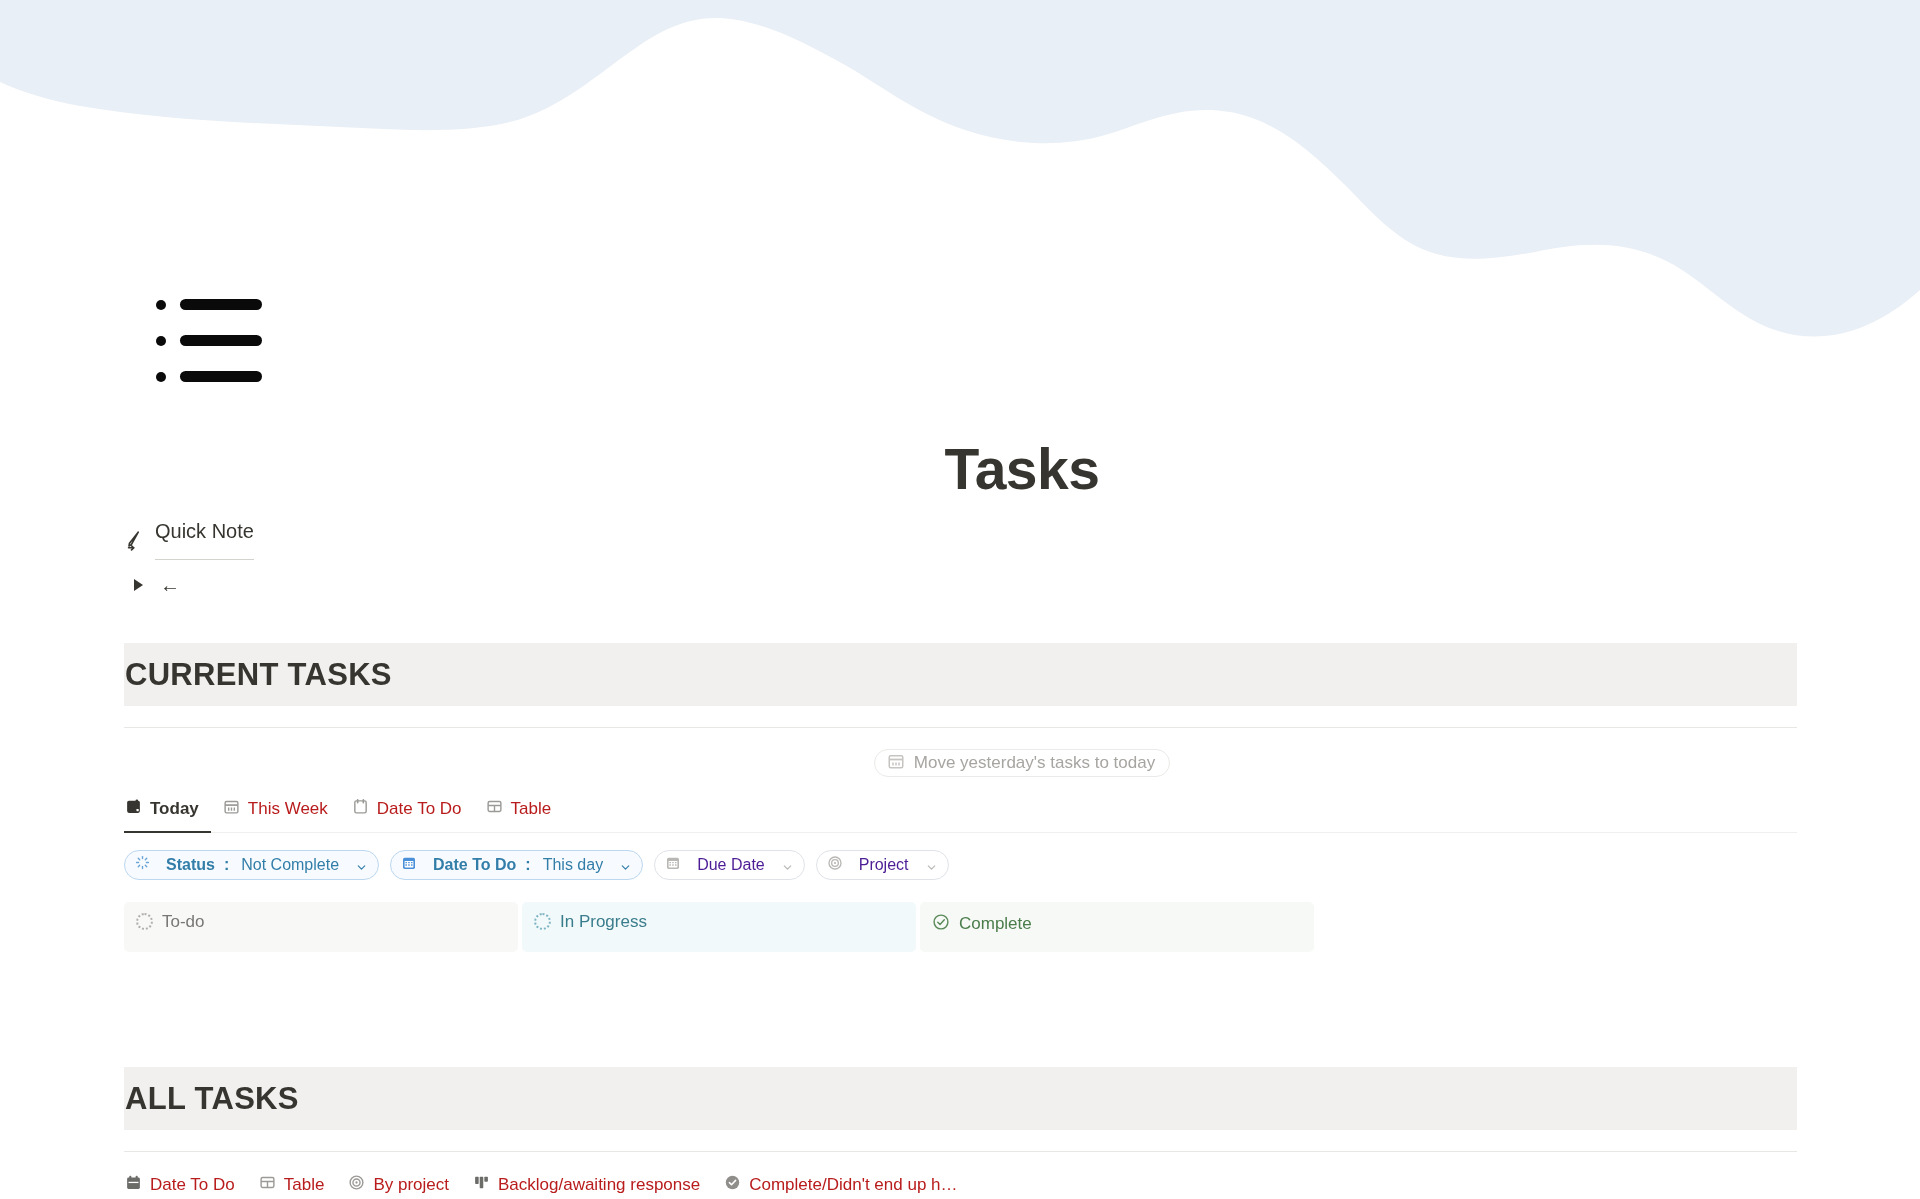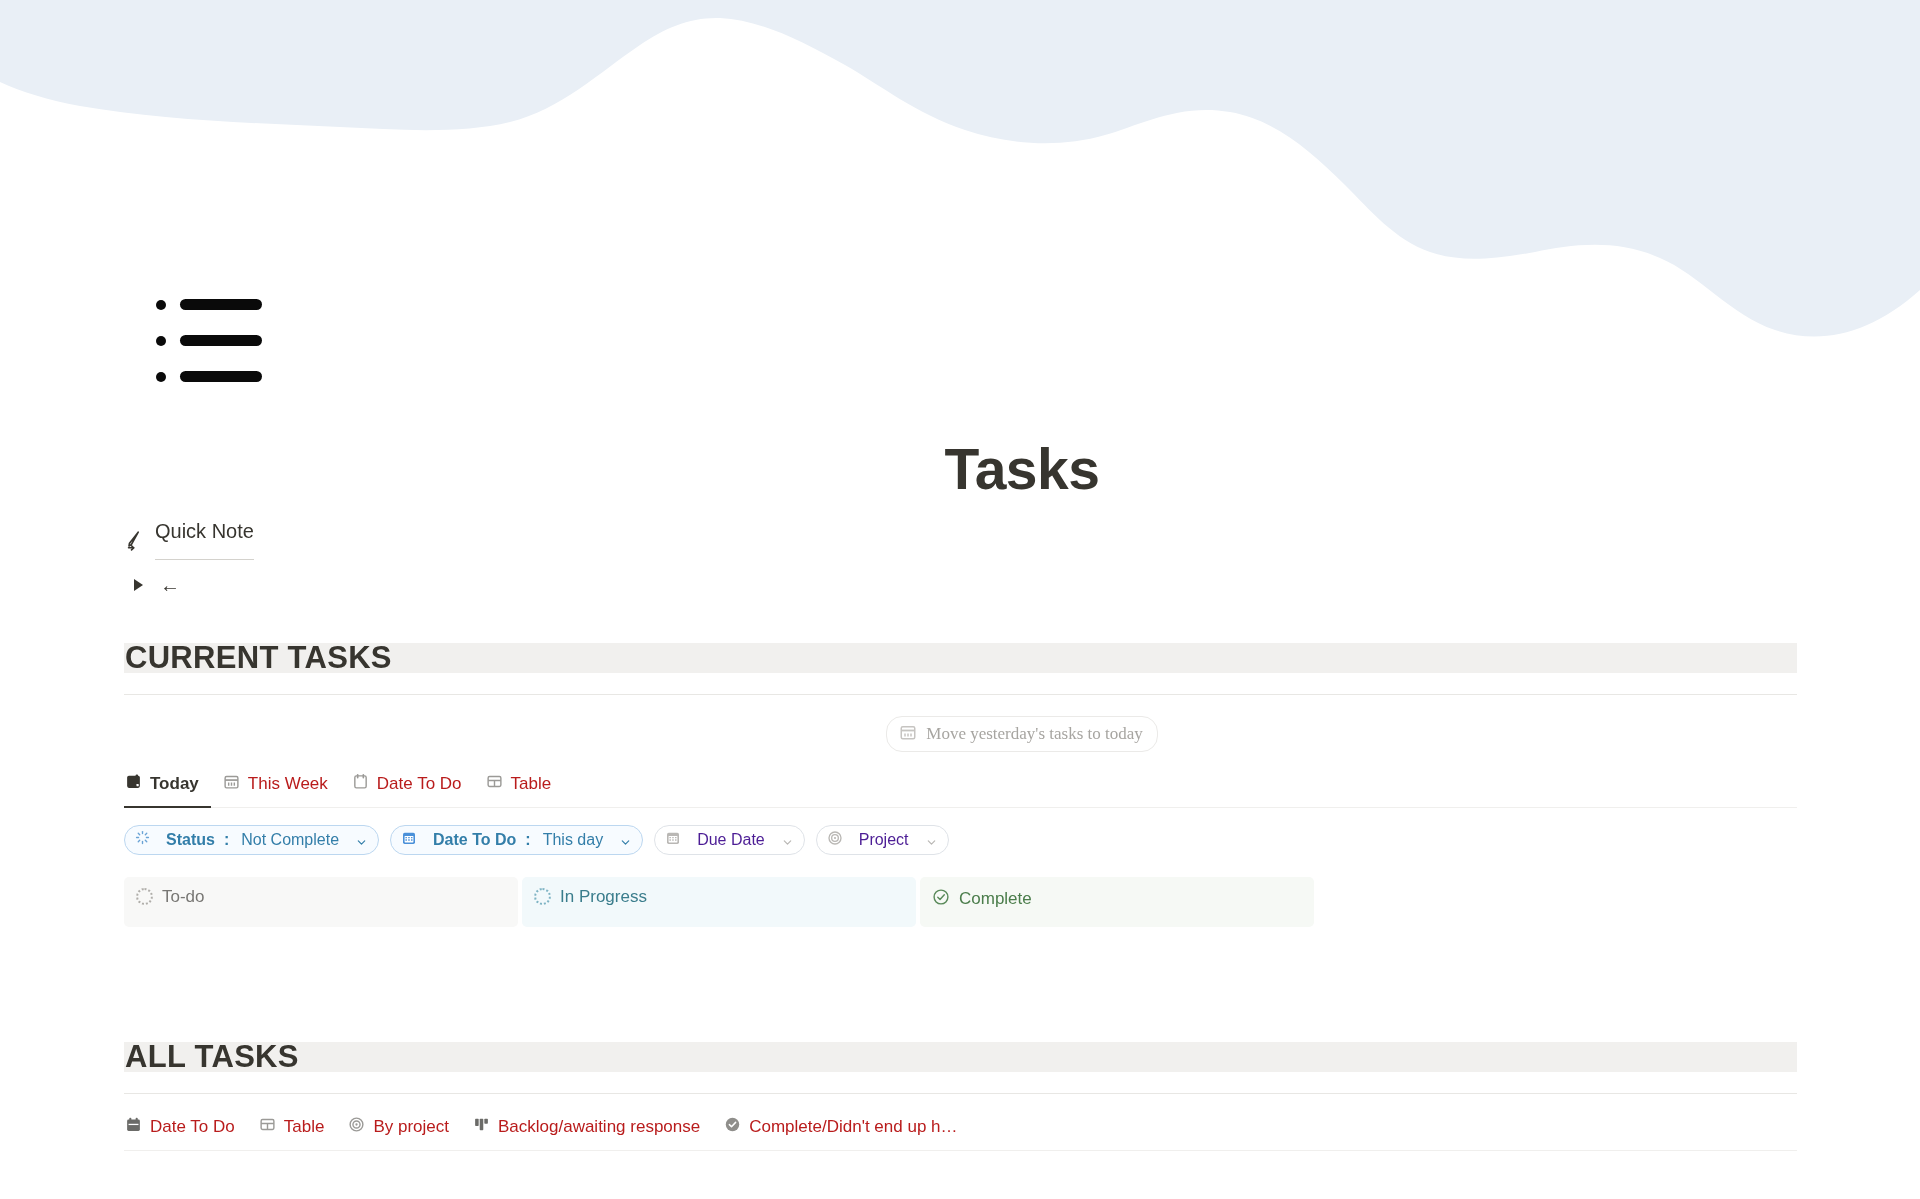--- a/index.html
+++ b/index.html
@@ -112,21 +112,21 @@
     margin-left: 10px;
     cursor: pointer;
   }
   .arrow-left { font-size: 20px; color: #37352f; line-height: 1; margin-left: 4px; }
   .toggle-text { font-size: 19.5px; color: #37352f; }
 
   
   .section-band {
     width: 1673px;
     background: #f1f0ee;
-    height: 30px;
+    height: 63px;
     display: flex;
     align-items: center;
   }
   .section-band .section-title {
     font-size: 31px;
     font-weight: 600;
     color: #37352f;
     letter-spacing: 0.3px;
     line-height: 1;
     padding-left: 1px;
@@ -138,26 +138,25 @@
     margin-top: 21px;
   }
 
   
   .db-button {
     display: inline-flex;
     align-items: center;
     gap: 9px;
     border: 1px solid #ebeae8;
     border-radius: 16px;
-    height: 36px;
+    height: 28px;
     padding: 0 14px 0 12px;
     margin-top: 21px;
     background: #ffffff;
     cursor: pointer;
-    font-family: Liberation Serif, serif;
   }
   .db-button .label {
     font-size: 17px;
     color: #a7a5a1;
     white-space: nowrap;
   }
 
   
   .view-tabs {
     display: flex;

